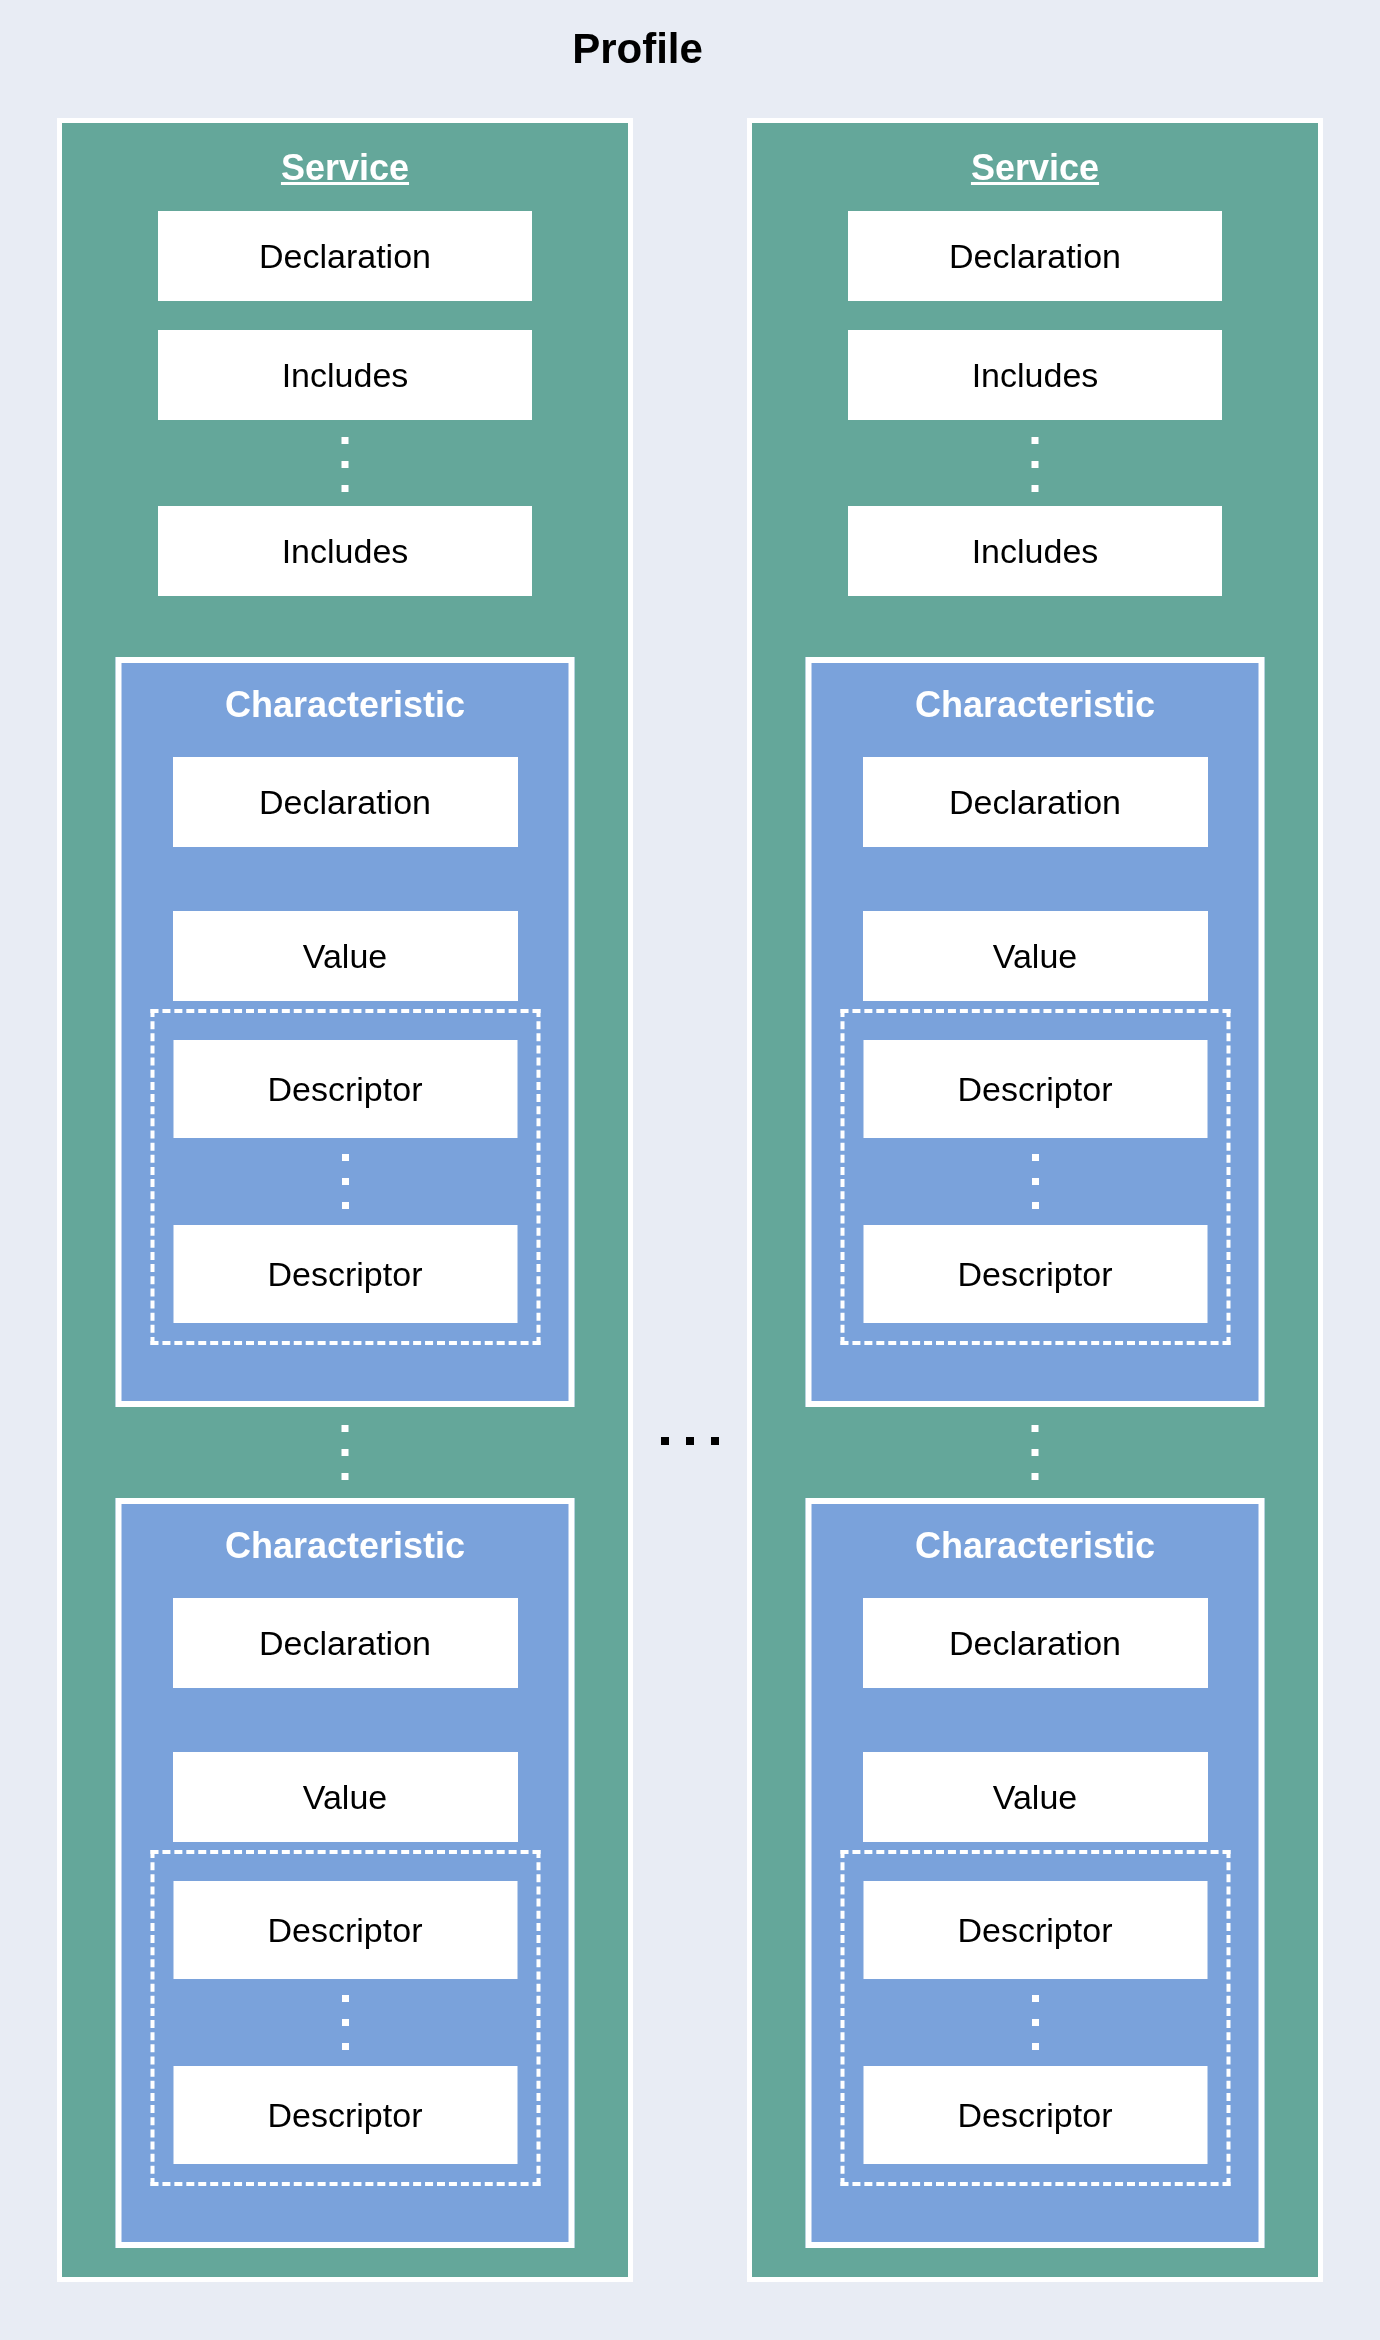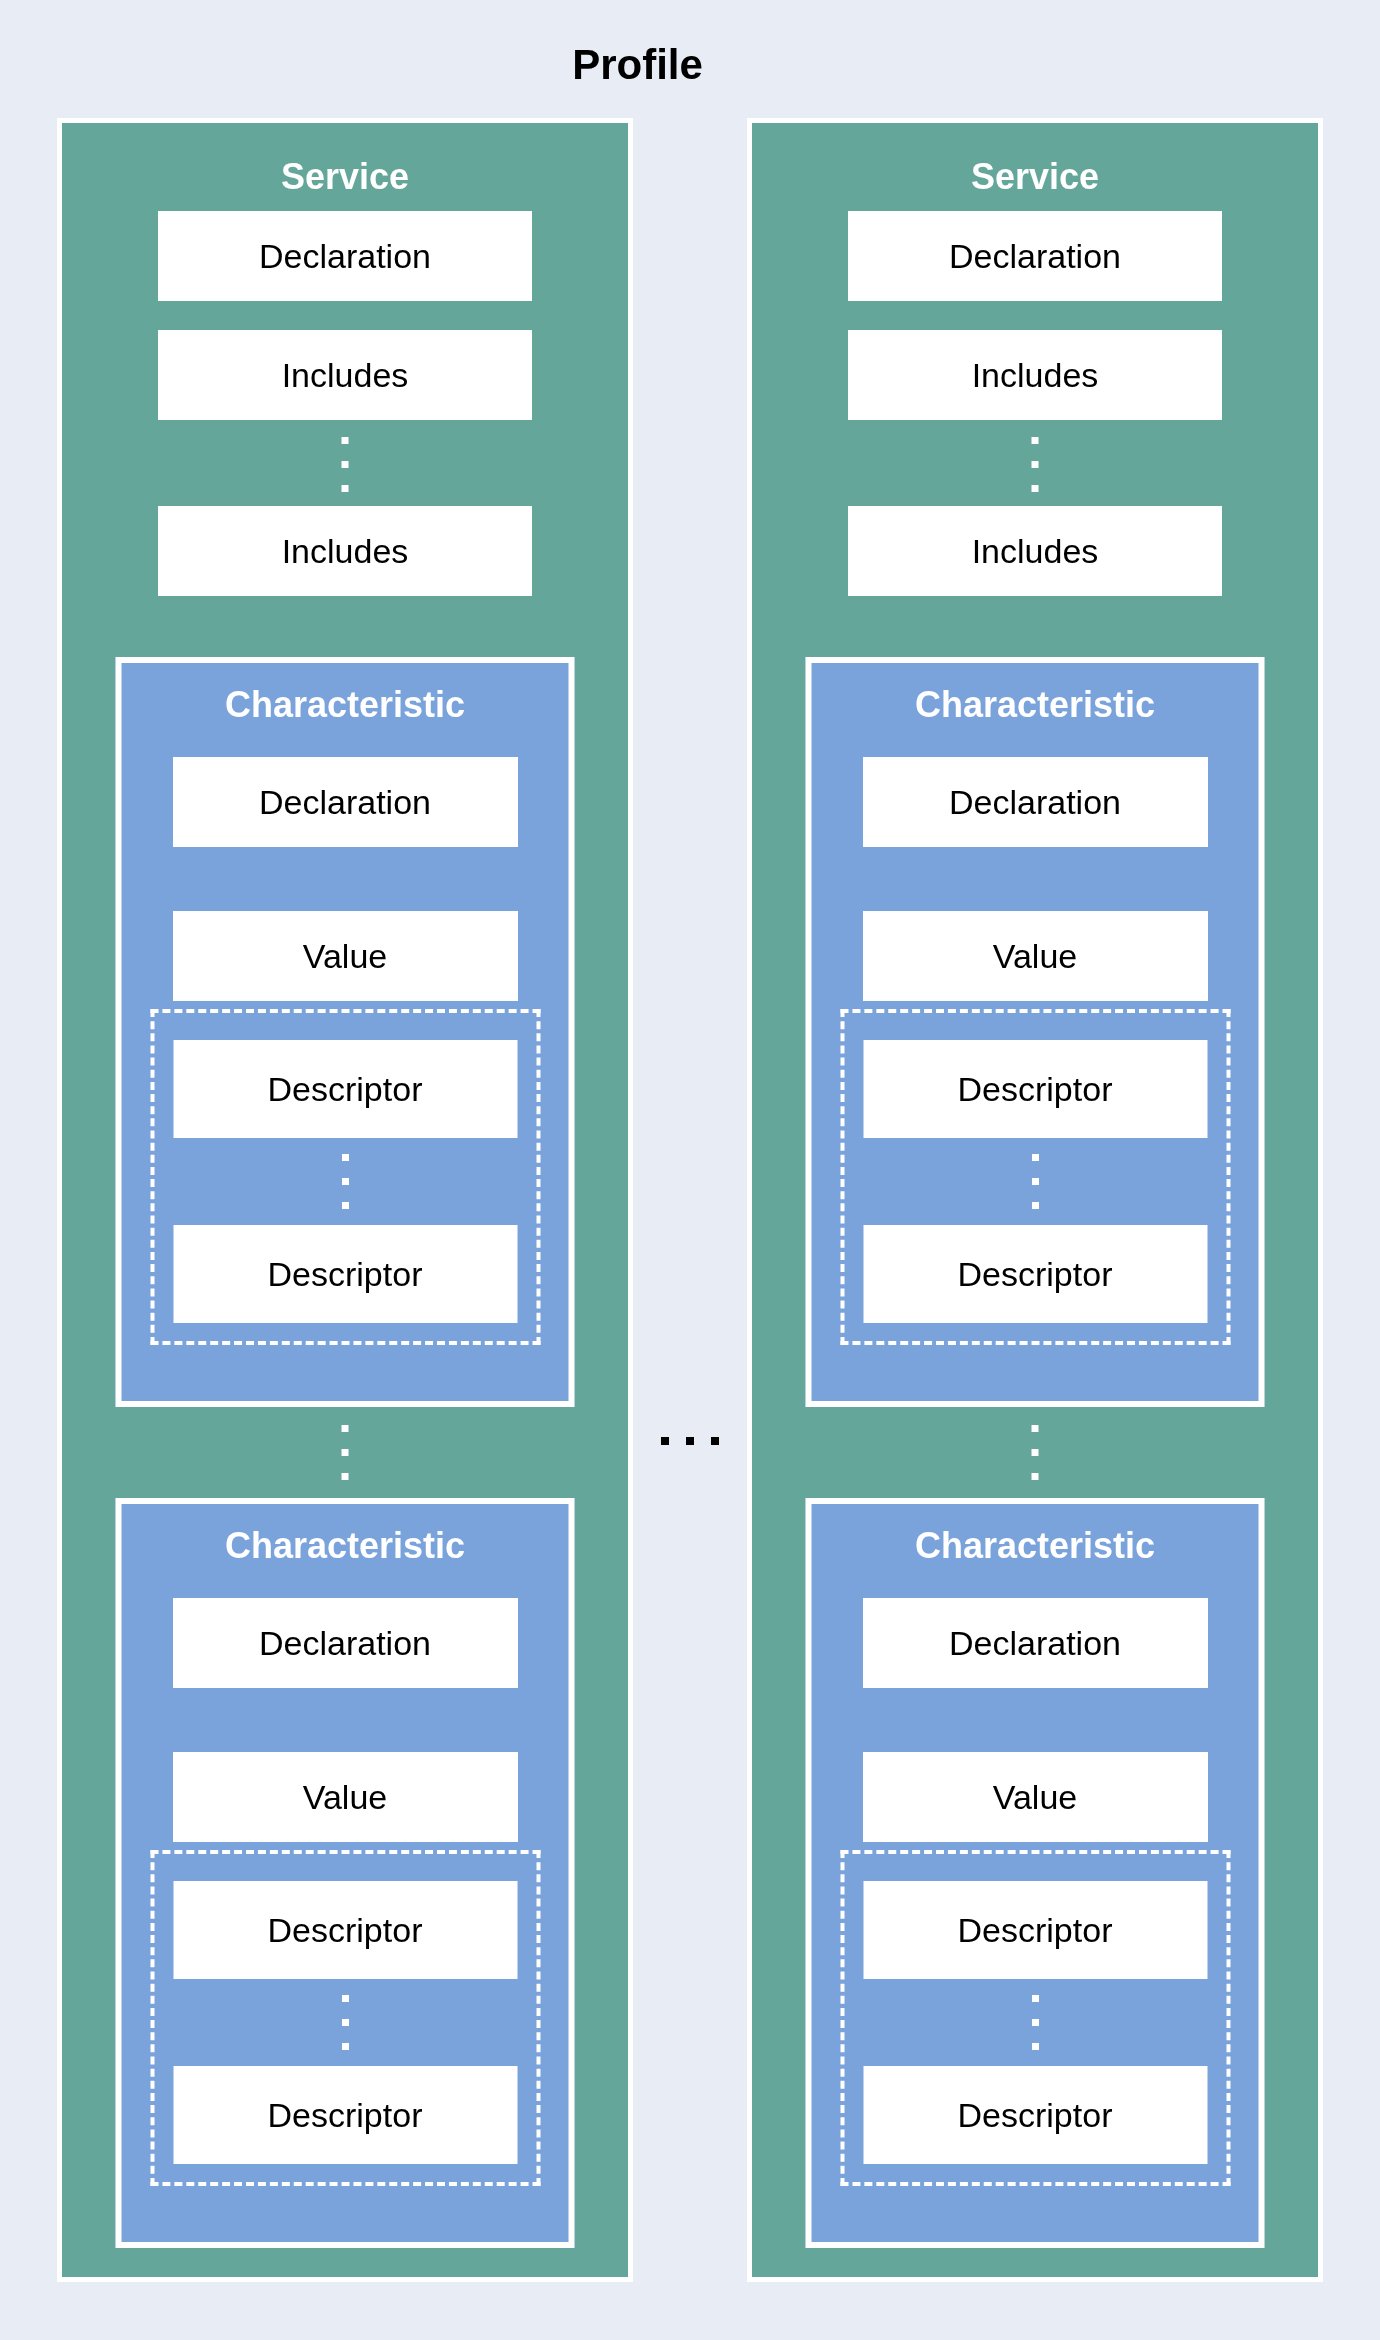--- a/index.html
+++ b/index.html
@@ -17,38 +17,38 @@
   body{
     width:1380px;height:2340px;
     background:var(--background);
     font-family:"Liberation Sans",sans-serif;
   }
   #page{position:relative;width:1380px;height:2340px;overflow:hidden;}
 
   .page-title{
     position:absolute;top:24px;left:0;width:1275px;
     text-align:center;font-size:42px;font-weight:bold;
-    color:var(--title-text);line-height:50px;margin-top:16px;
+    color:var(--title-text);line-height:50px;
   }
 
   
   .service-panel{
     position:absolute;top:118px;width:576px;height:2164px;
     box-sizing:border-box;border:5px solid var(--panel-border);
     background:var(--service-fill);
   }
   .service-panel.left{left:57px;}
   .service-panel.right{left:747px;}
 
   .panel-header{
     position:absolute;left:0;width:100%;text-align:center;
     font-size:36px;font-weight:bold;color:var(--header-text);
     line-height:44px;
   }
-  .service-panel > .panel-header{top:32px;}
+  .service-panel > .panel-header{top:23px;text-decoration:underline;}
 
   
   .wbox{
     position:absolute;left:50%;transform:translateX(-50%);
     background:var(--box-fill);
     display:flex;align-items:center;justify-content:center;
     font-size:34px;color:var(--label-text);white-space:nowrap;text-align:right;
   }
   .svc-box{width:374px;height:90px;}
   .svc-box.b1{top:88px;}

